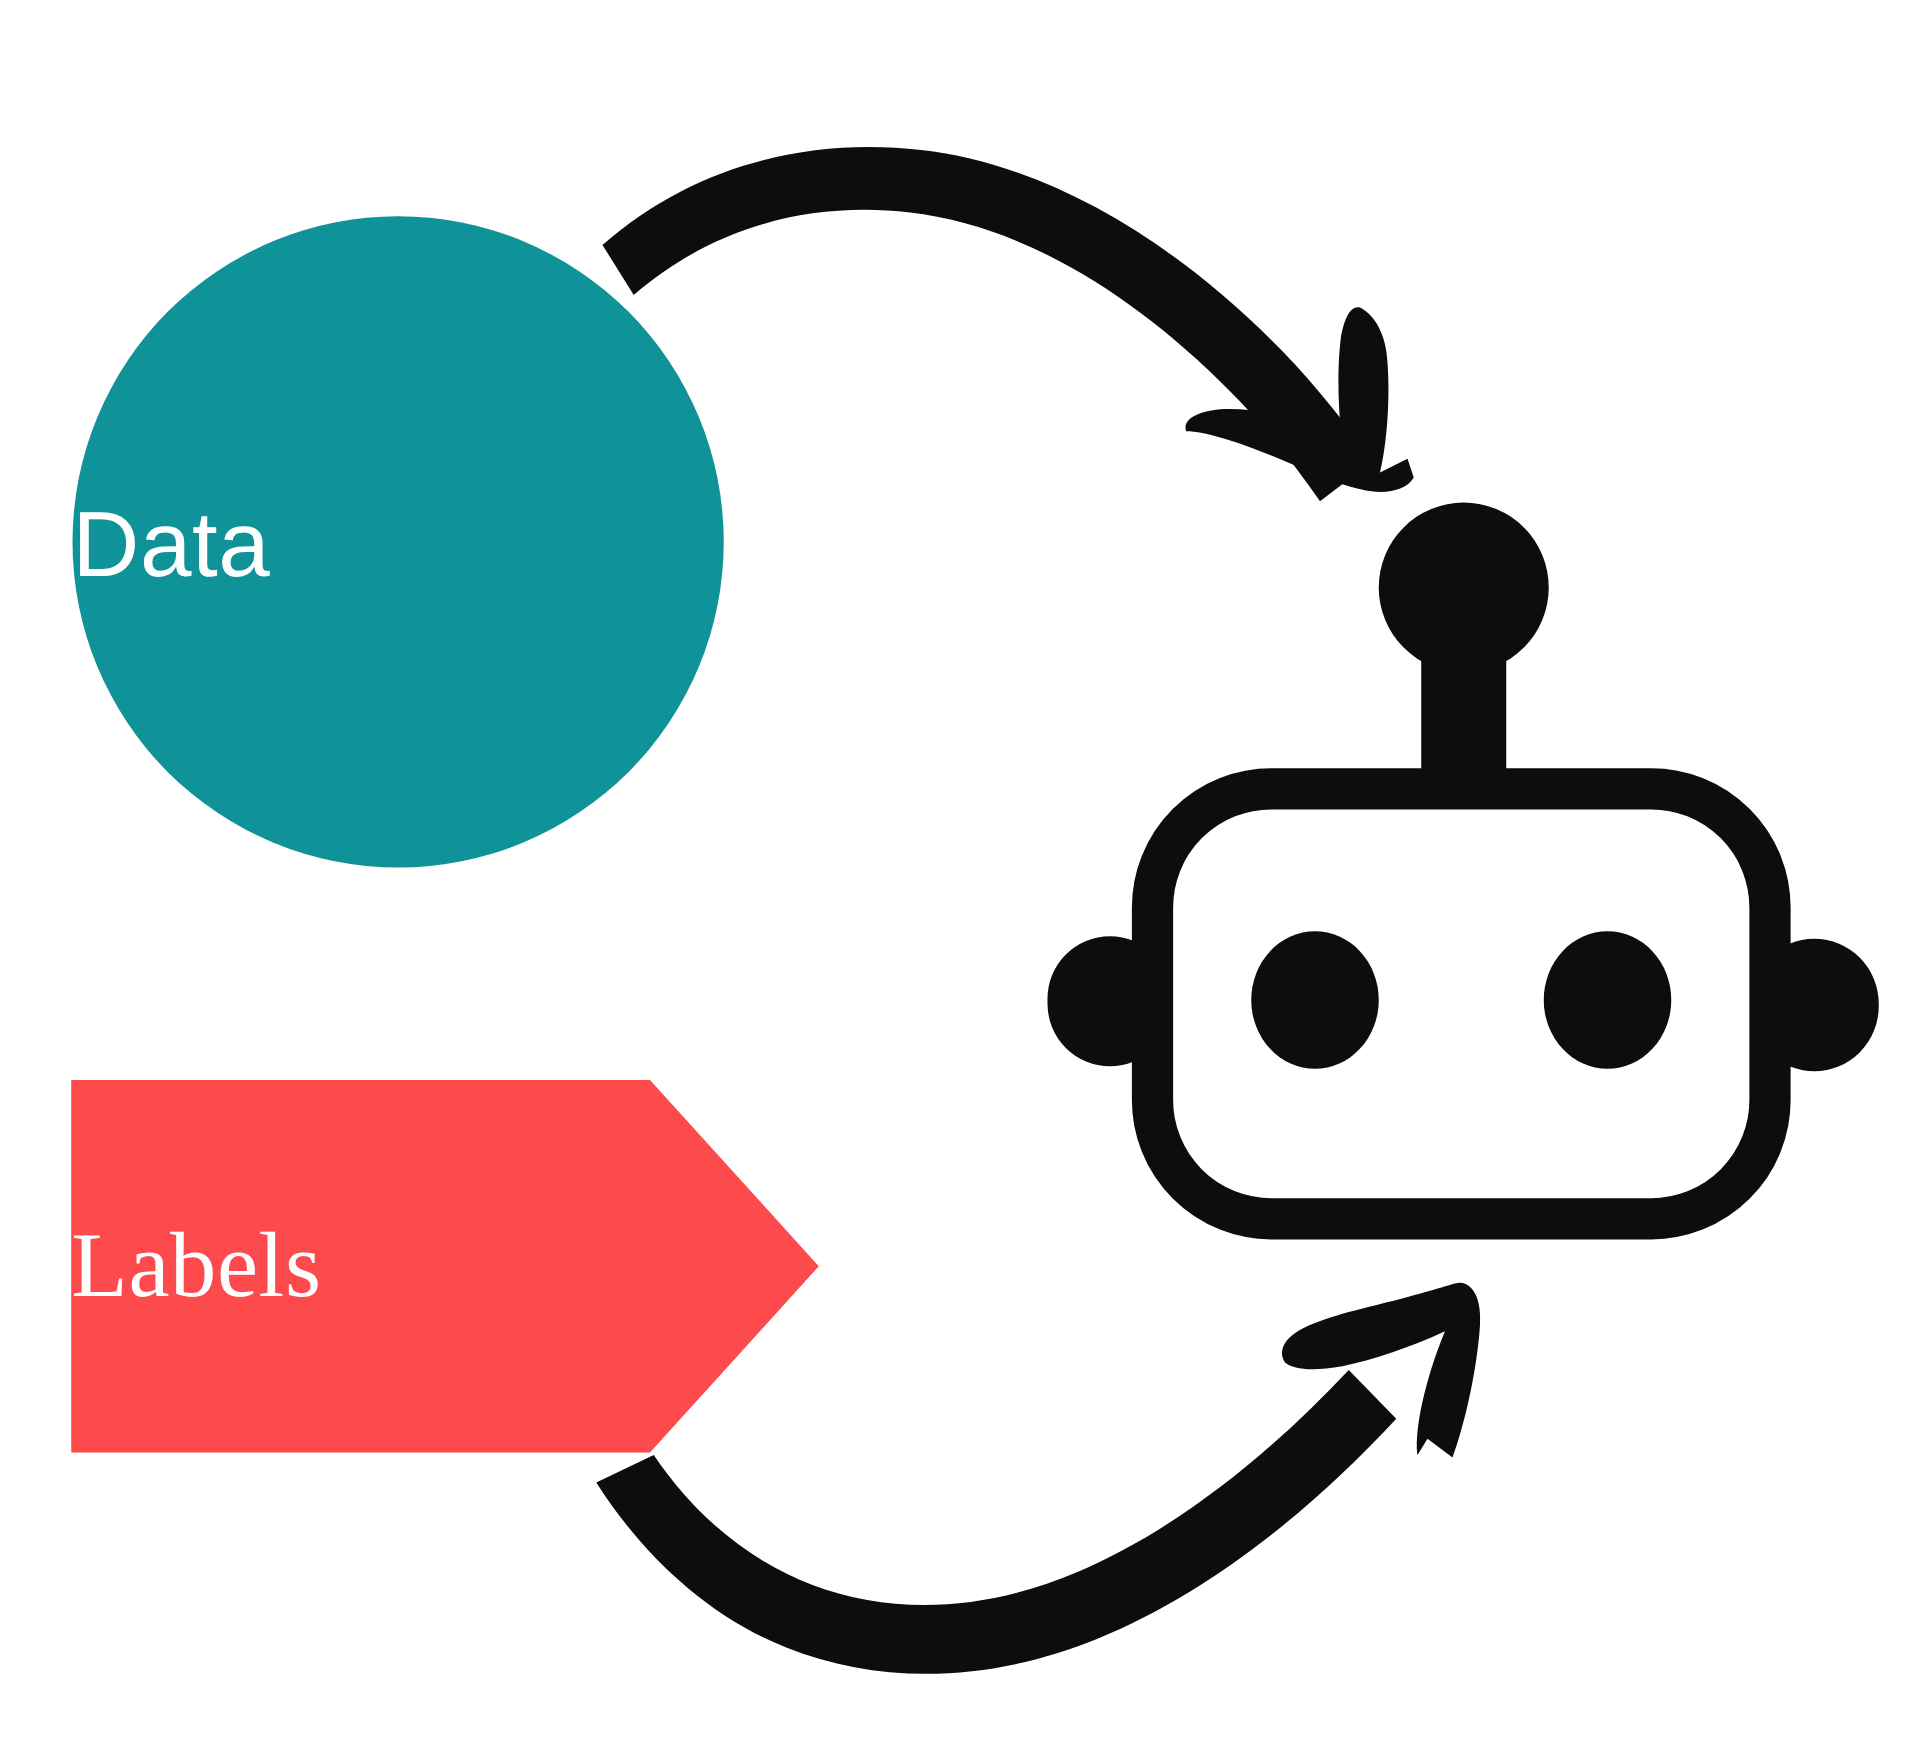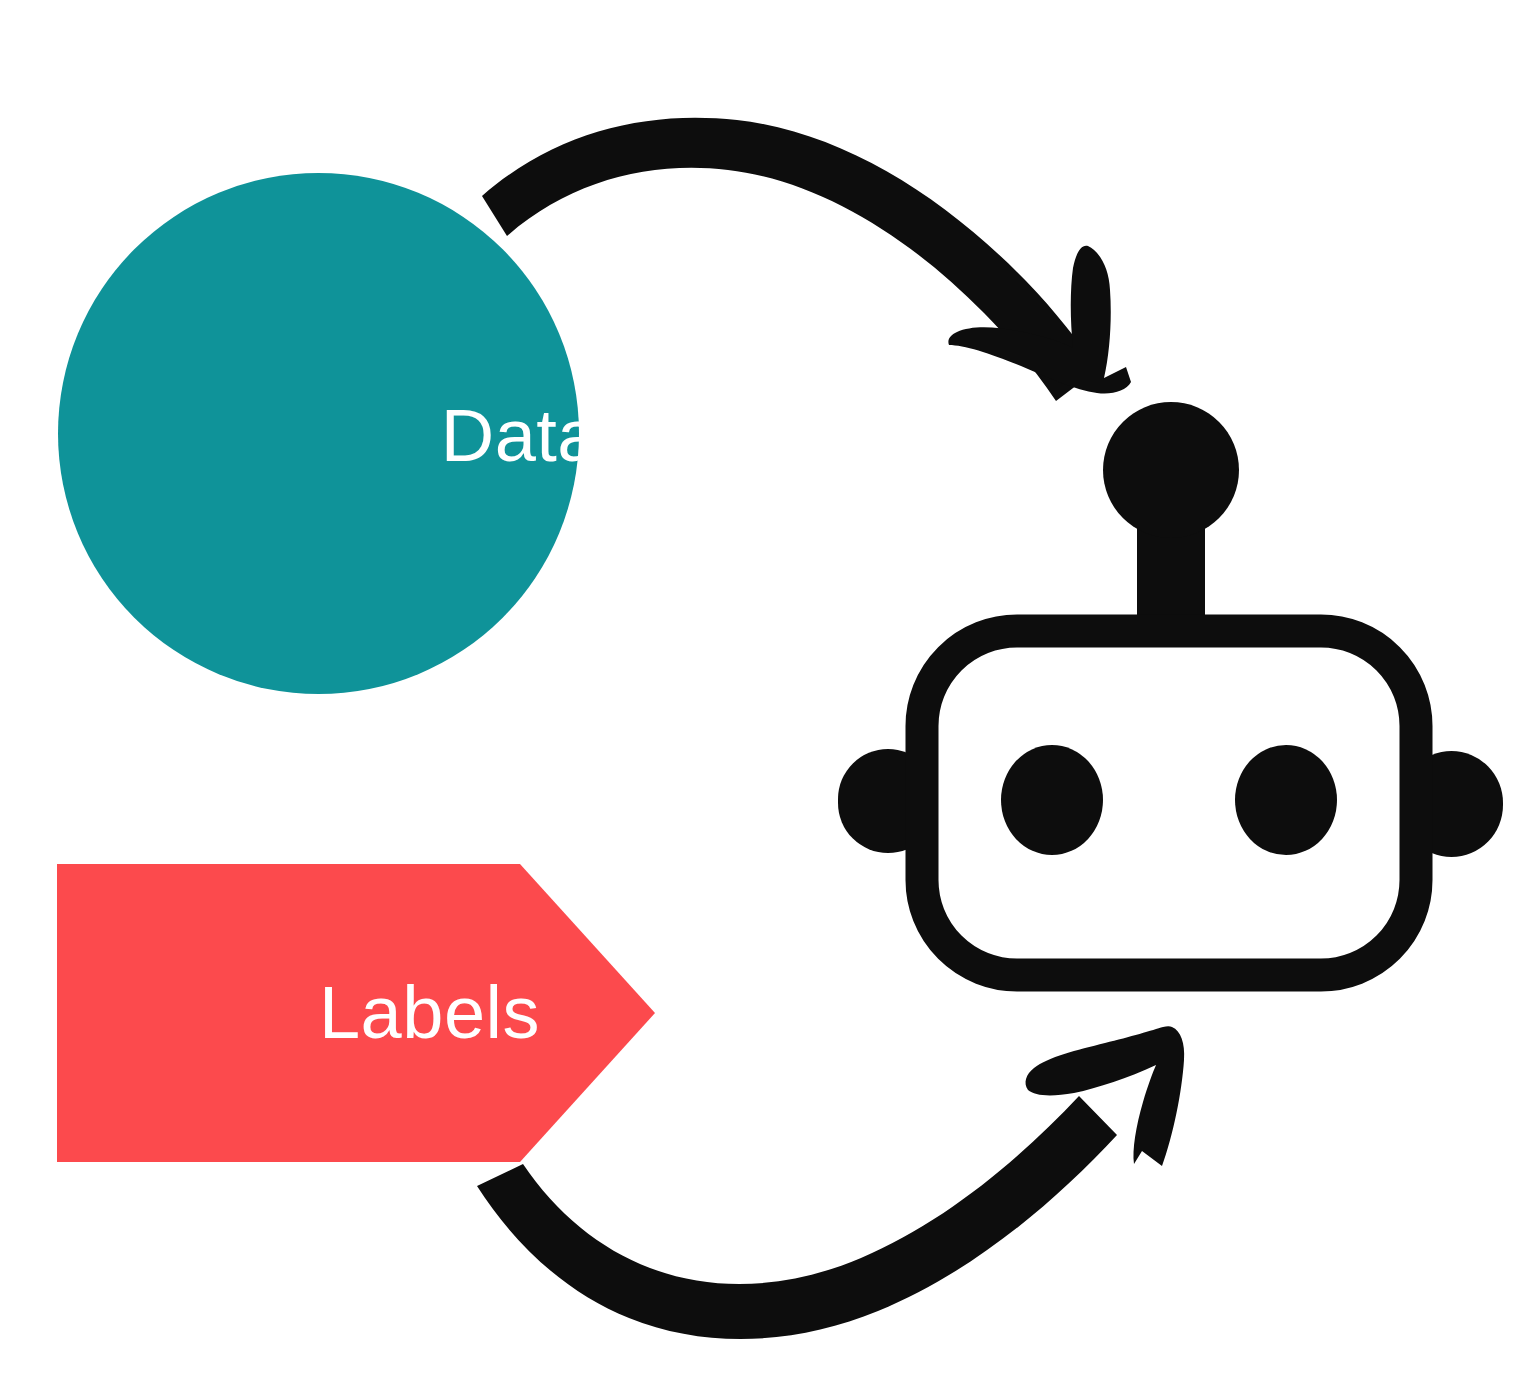--- a/index.html
+++ b/index.html
@@ -23,39 +23,39 @@
     position: absolute;
     left: 0;
     top: 0;
     width: 1532px;
     height: 1394px;
   }
   .node-label {
     position: absolute;
     color: #ffffff;
     font-weight: 400;
-    text-align: right;
+    text-align: left;
     white-space: nowrap;
     letter-spacing: 0.5px;
     pointer-events: none;
-    margin-left: 20px;
   }
   #data-label {
     left: 58px;
     top: 393px;
     width: 521px;
     font-size: 74px;
     line-height: 86px;
   }
   #labels-label {
     left: 57px;
     top: 970px;
     width: 463px;
     font-size: 74px;
     line-height: 86px;
+    font-family: Liberation Serif, serif;
   }
 </style>
 </head>
 <body>
 
 <div id="canvas">
 
   <svg id="diagram-svg" viewBox="0 0 1532 1394" xmlns="http://www.w3.org/2000/svg">
 
     <circle cx="318.5" cy="433.5" r="260.5" fill="#0f9399"></circle>

